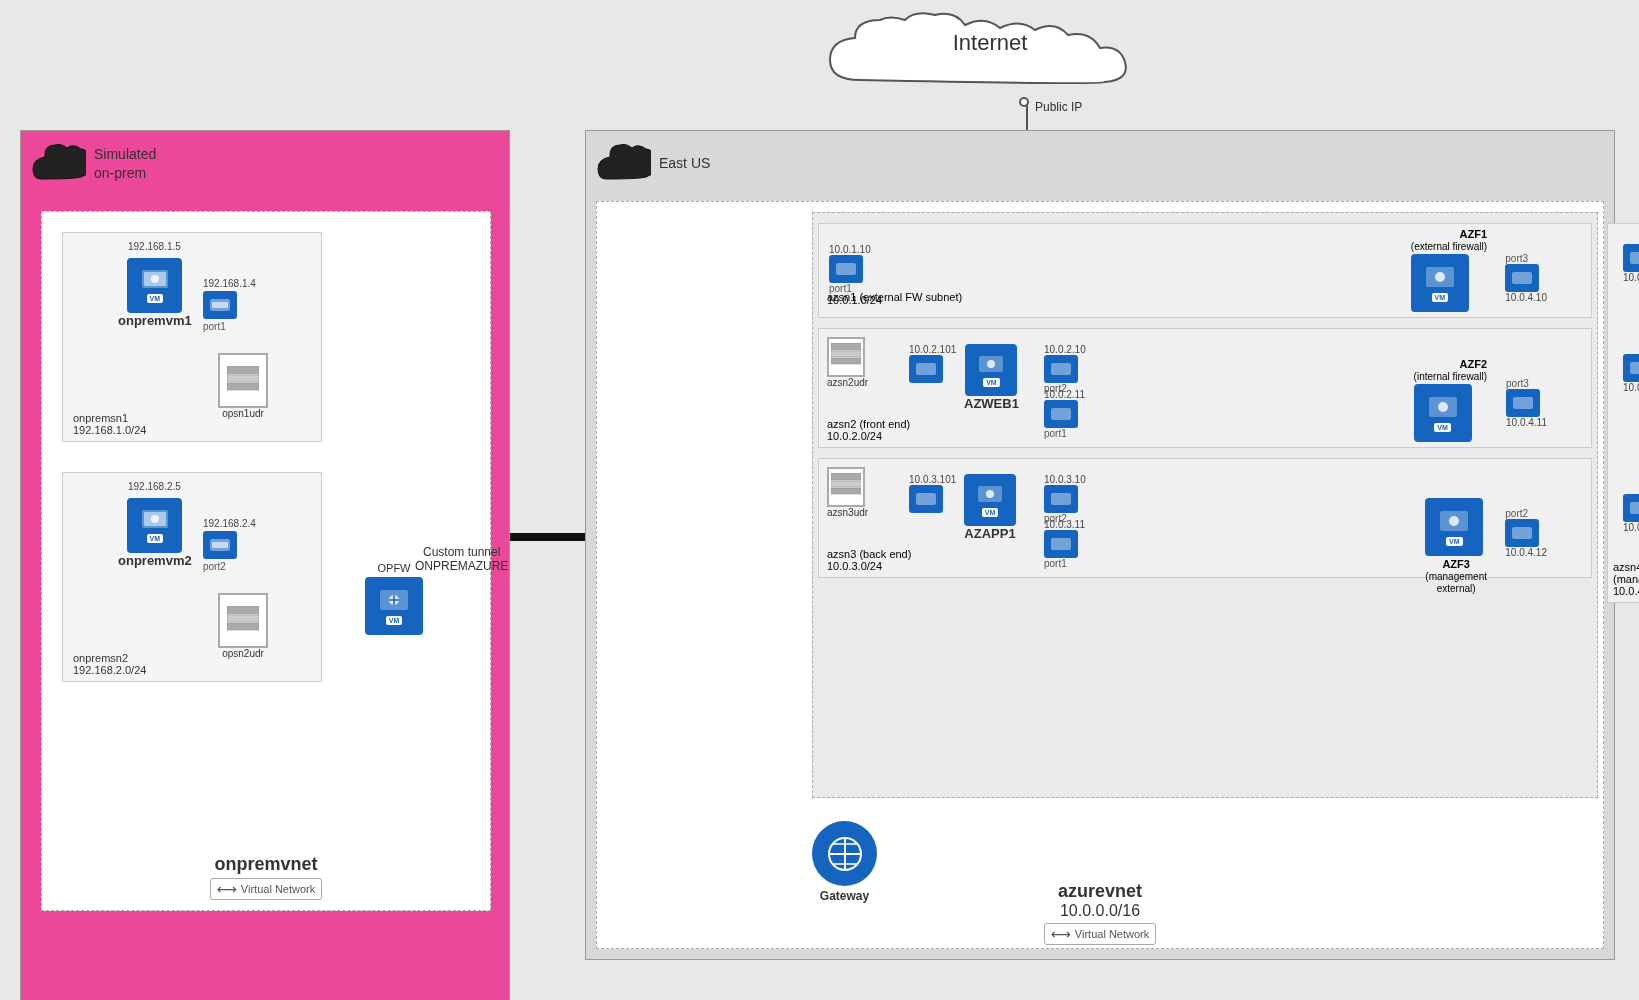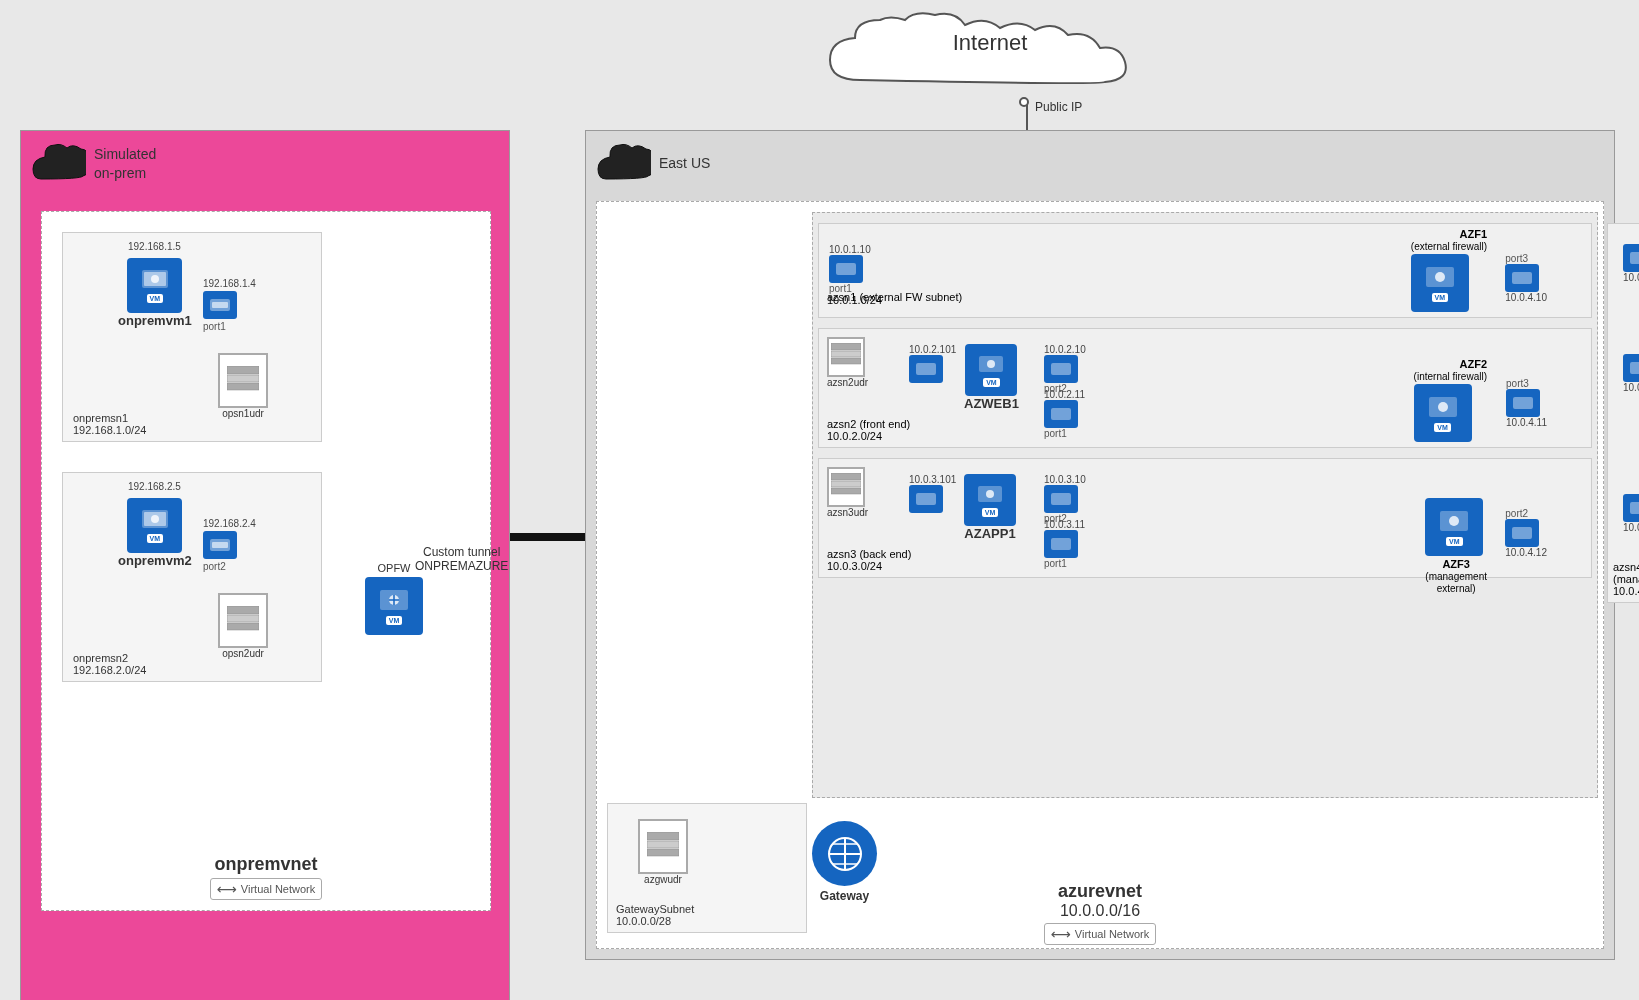--- a/index.html
+++ b/index.html
@@ -411,37 +411,20 @@
       <svg width="55" height="45">
         <path d="M10,38 Q2,38 2,28 Q2,18 14,16 Q13,4 24,4 Q30,2 36,7 Q42,2 50,8 Q58,8 58,20 Q62,32 52,35 Q50,38 10,38 Z" fill="#222" stroke="#111" stroke-width="1"></path>
       </svg>
       <div class="region-label">
         <div style="font-size:14px;">East US</div>
       </div>
     </div>
 
     <div style="position:absolute; top:70px; left:10px; right:10px; bottom:10px; background:white; border:1px dashed #aaa;">
 
-      <div class="subnet-box" style="bottom:15px; left:10px; width:200px; height:130px;">
-
-        <div style="position:absolute; top:15px; left:30px;">
-          <div class="udr-icon">
-            <svg width="32" height="30">
-              <rect x="0" y="0" width="32" height="8" fill="#aaa" stroke="#888" stroke-width="0.5"></rect>
-              <rect x="0" y="9" width="32" height="7" fill="#ccc" stroke="#888" stroke-width="0.5"></rect>
-              <rect x="0" y="17" width="32" height="7" fill="#aaa" stroke="#888" stroke-width="0.5"></rect>
-            </svg>
-          </div>
-          <div style="font-size:10px; color:#333; text-align:center;">azgwudr</div>
-        </div>
-        <div style="position:absolute; bottom:5px; left:8px; font-size:11px; color:#333;">
-          <div>GatewaySubnet</div>
-          <div>10.0.0.0/28</div>
-        </div>
-      </div>
 
       <div style="position:absolute; bottom:45px; left:215px;">
         <div class="gateway-icon" style="width:65px; height:65px;">
           <svg width="40" height="40">
             <circle cx="20" cy="20" r="16" fill="none" stroke="white" stroke-width="2"></circle>
             <line x1="20" y1="4" x2="20" y2="36" stroke="white" stroke-width="2"></line>
             <line x1="4" y1="20" x2="36" y2="20" stroke="white" stroke-width="2"></line>
             <line x1="7" y1="10" x2="33" y2="10" stroke="white" stroke-width="1.5"></line>
             <line x1="7" y1="30" x2="33" y2="30" stroke="white" stroke-width="1.5"></line>
           </svg>

